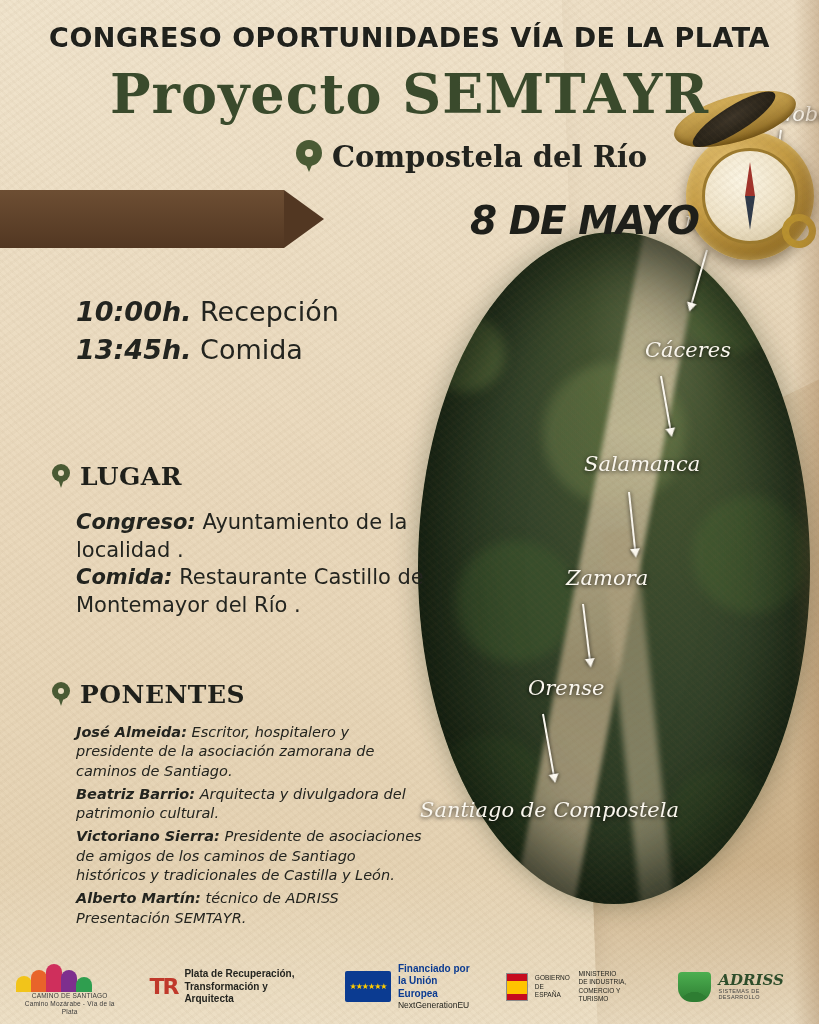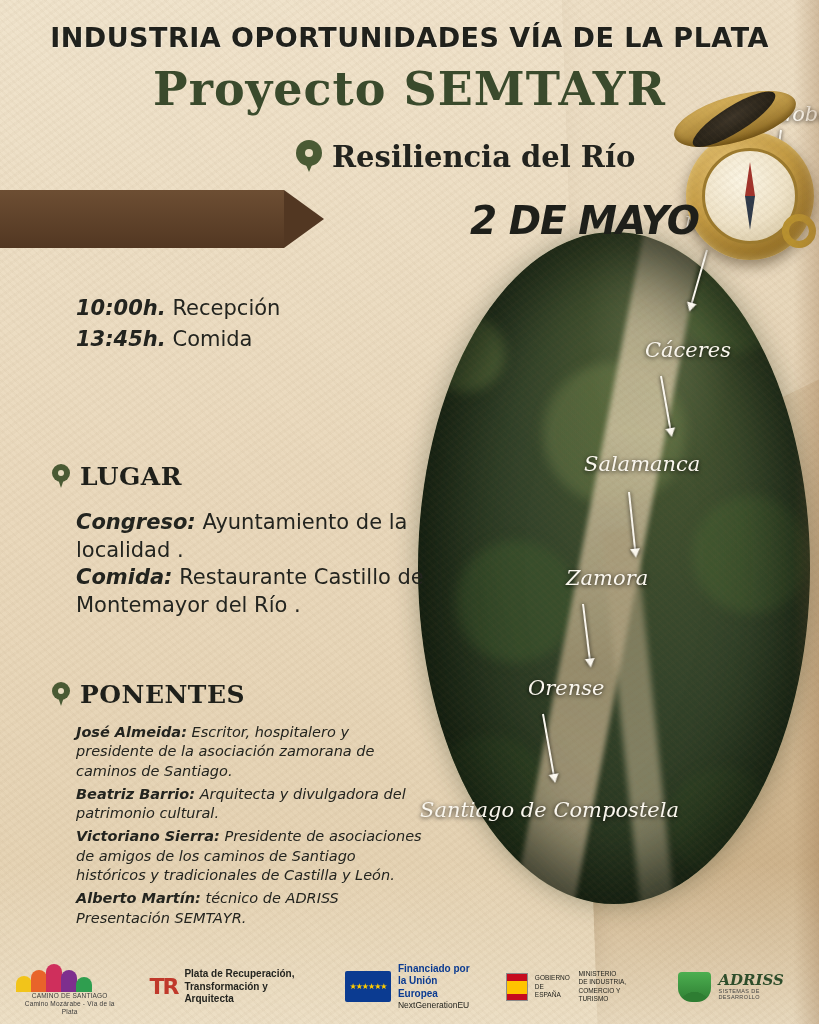--- a/index.html
+++ b/index.html
@@ -191,21 +191,21 @@
     font-size: 27px;
     letter-spacing: .5px;
     color: #20211c;
     text-shadow: 1px 1px 0 rgba(255,255,255,.25);
   }
   .h-project {
     position: absolute; left:0; right:0; top: 62px;
     text-align: center;
     font-family: "DejaVu Serif", serif;
     font-weight: 700;
-    font-size: 46px;
+    font-size: 54px;
     color: #3a4a2c;
     letter-spacing: 1px;
   }
   .h-place {
     position:absolute; left: 296px; top: 140px;
     display:flex; align-items:center; gap:10px;
   }
   .h-place .txt {
     font-family: "DejaVu Serif", serif;
     font-weight: 700;
@@ -268,21 +268,21 @@
   .pin-sm { width:18px; height:26px; position:relative; flex:0 0 auto;}
   .pin-sm .head{position:absolute;left:0;top:0;width:18px;height:18px;border-radius:50%;background:#4a5a34;}
   .pin-sm .head::after{content:"";position:absolute;left:6px;top:6px;width:6px;height:6px;border-radius:50%;background:#e8dcc0;}
   .pin-sm .tip{position:absolute;left:5px;top:12px;width:0;height:0;border-left:4px solid transparent;border-right:4px solid transparent;border-top:12px solid #4a5a34;}
 
   #horario { position:absolute; left:52px; top:282px; width:360px; }
   .sched { margin: 14px 0 0 24px; }
   .sched li {
     list-style:none;
     font-family:"DejaVu Sans", sans-serif;
-    font-size: 21px;
+    font-size: 27px;
     color:#23241f;
     margin-bottom: 7px;
   }
   .sched li .t { font-weight:700; font-style:italic; }
 
   #lugar { position:absolute; left:52px; top:462px; width:390px; }
   .lugar-body { margin: 18px 0 0 24px; font-family:"DejaVu Sans", sans-serif; font-size:21px; color:#23241f; line-height:1.32;}
   .lugar-body b { font-weight:700; font-style:italic; }
 
   #ponentes { position:absolute; left:52px; top:680px; width:372px; }
@@ -385,32 +385,32 @@
       <div class="lid-inner"></div>
     </div>
     <div class="hinge"></div>
   </div>
 
   <div class="grain"></div>
   <div class="edge-right"></div>
 
   <div class="ribbon"></div>
 
-  <div class="h-congress">INDUSTRIA OPORTUNIDADES VÍA DE LA PLATA</div>
+  <div class="h-congress">CONGRESO OPORTUNIDADES VÍA DE LA PLATA</div>
   <div class="h-project">Proyecto SEMTAYR</div>
 
   <div class="h-place">
     <span class="pin">
       <span class="head"></span>
         <span class="tip"></span>
     </span>
-    <span class="txt">Resiliencia del Río</span>
-  </div>
-
-  <div class="h-date">2 DE MAYO</div>
+    <span class="txt">Compostela del Río</span>
+  </div>
+
+  <div class="h-date">8 DE MAYO</div>
 
   <div id="horario">
     <ul class="sched">
       <li>
         <span class="t">10:00h.</span>
         <span>Recepción</span>
       </li>
       <li>
         <span class="t">13:45h.</span>
         <span>Comida</span>

